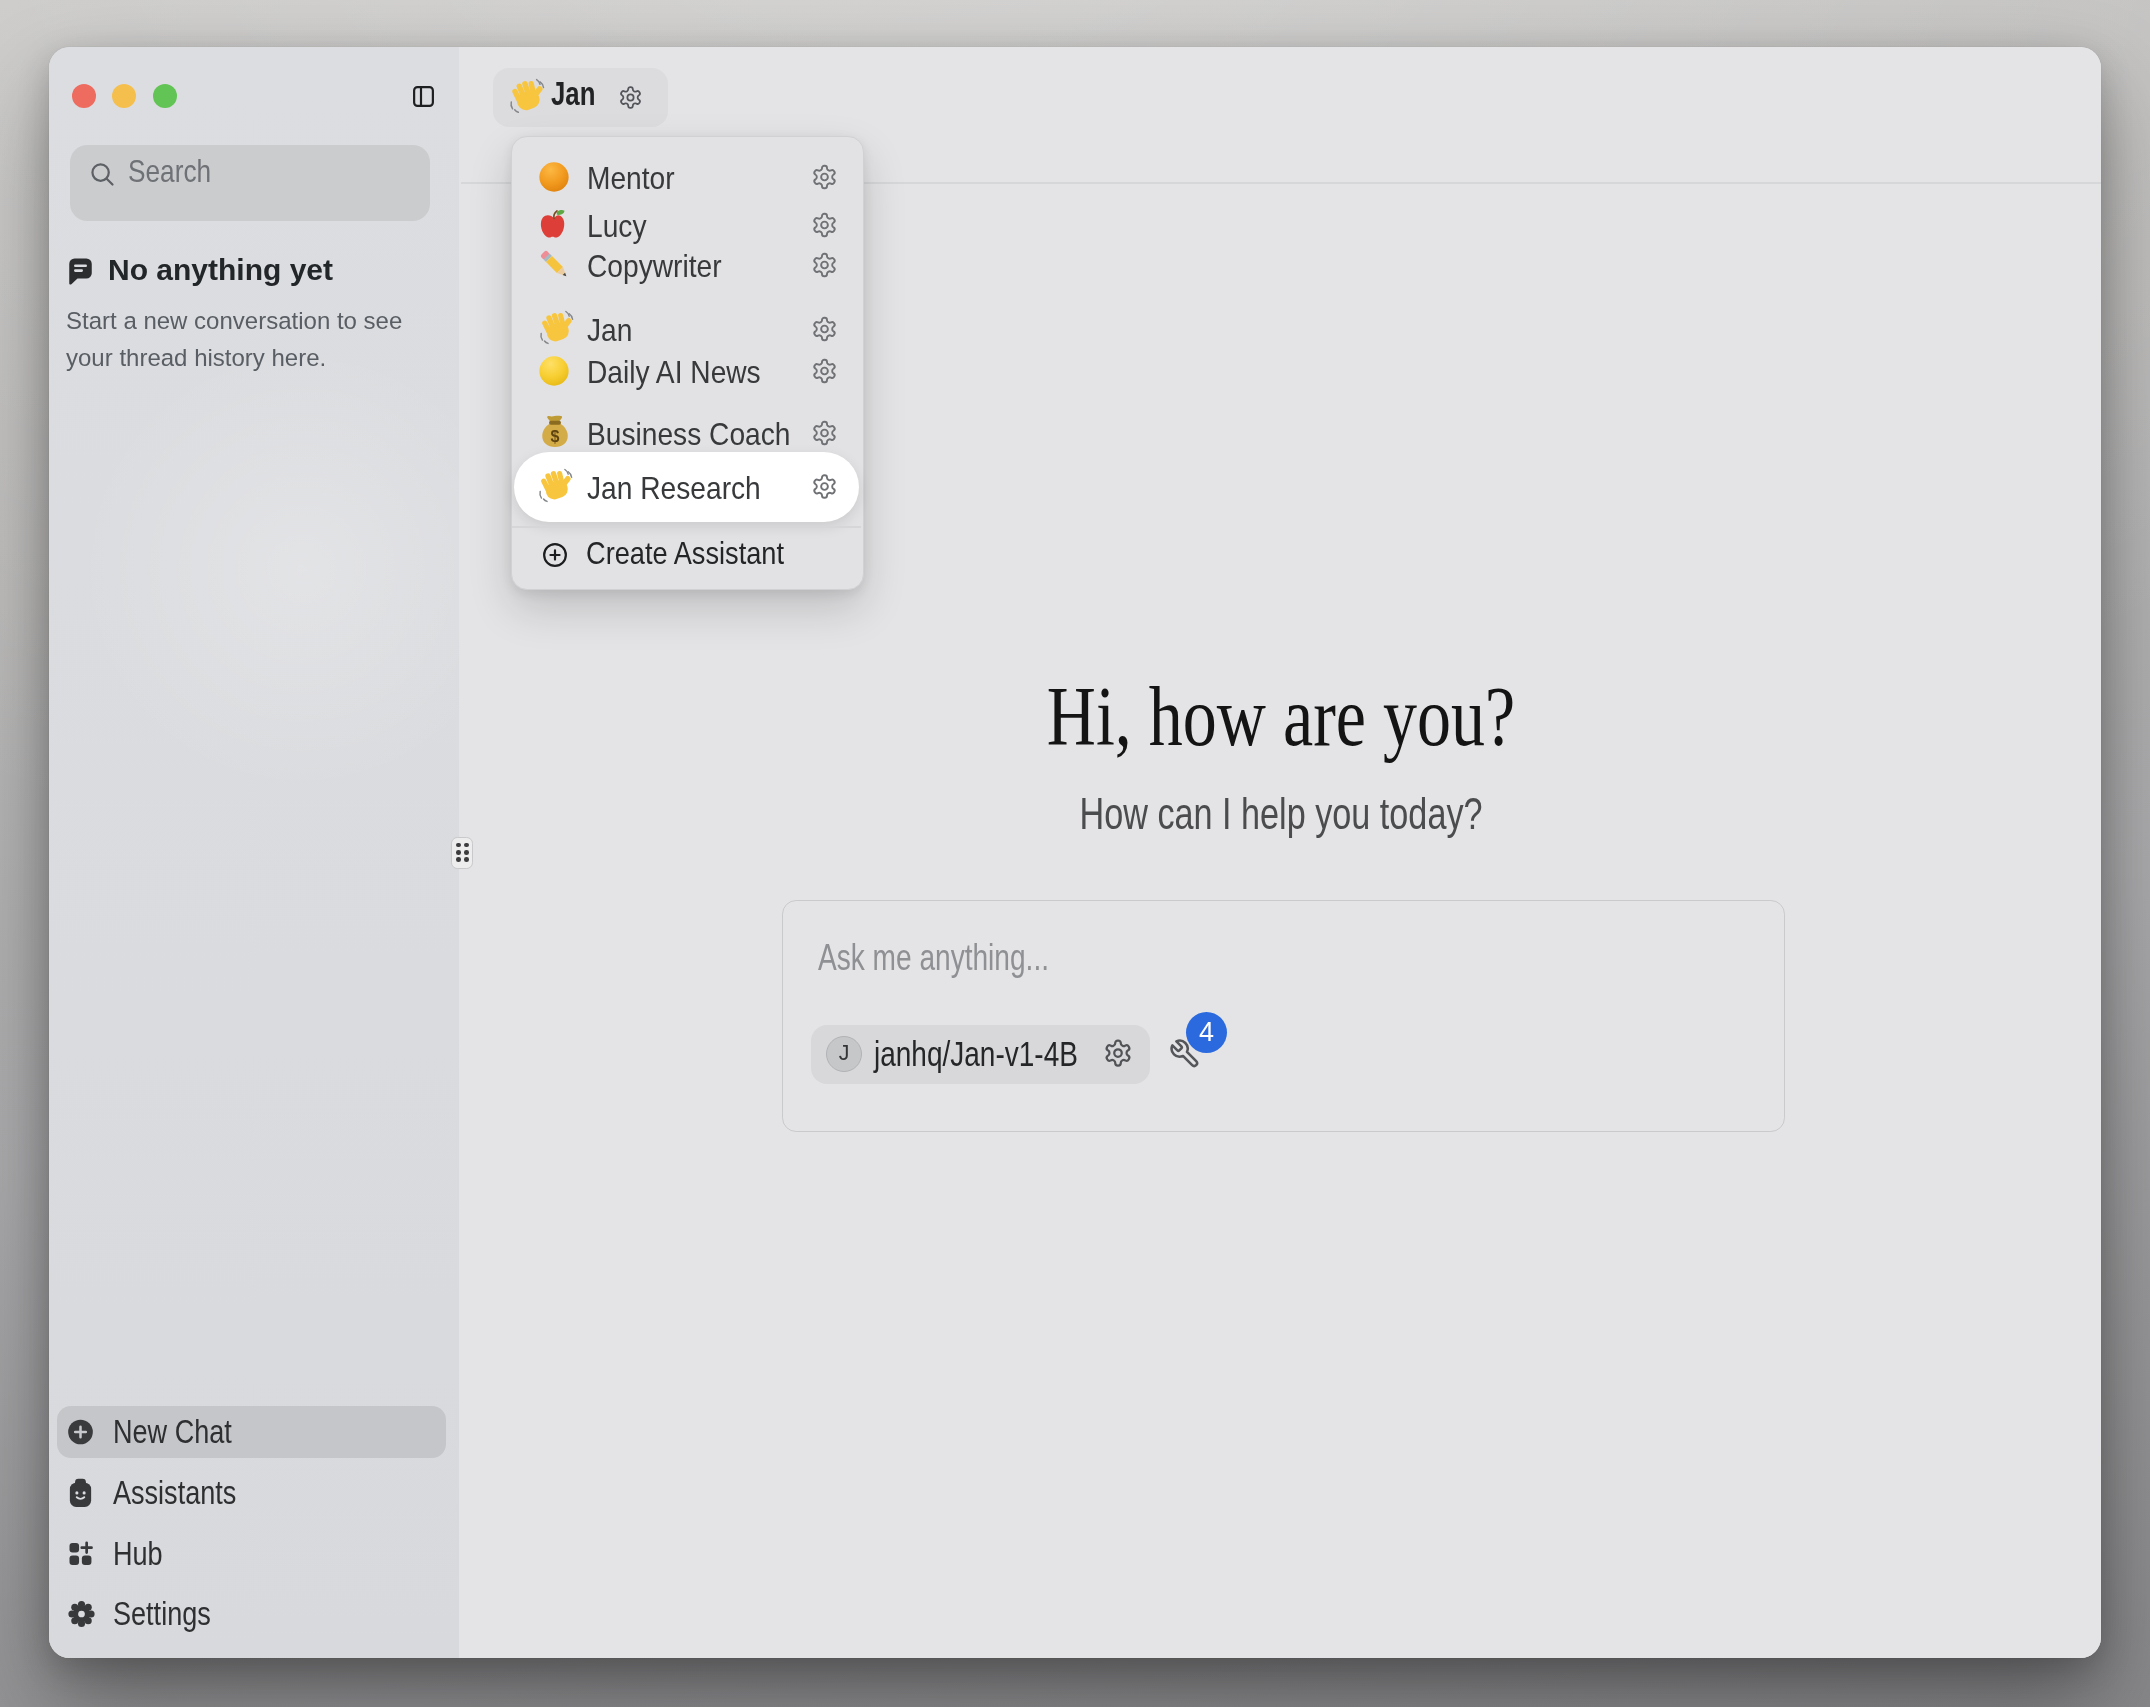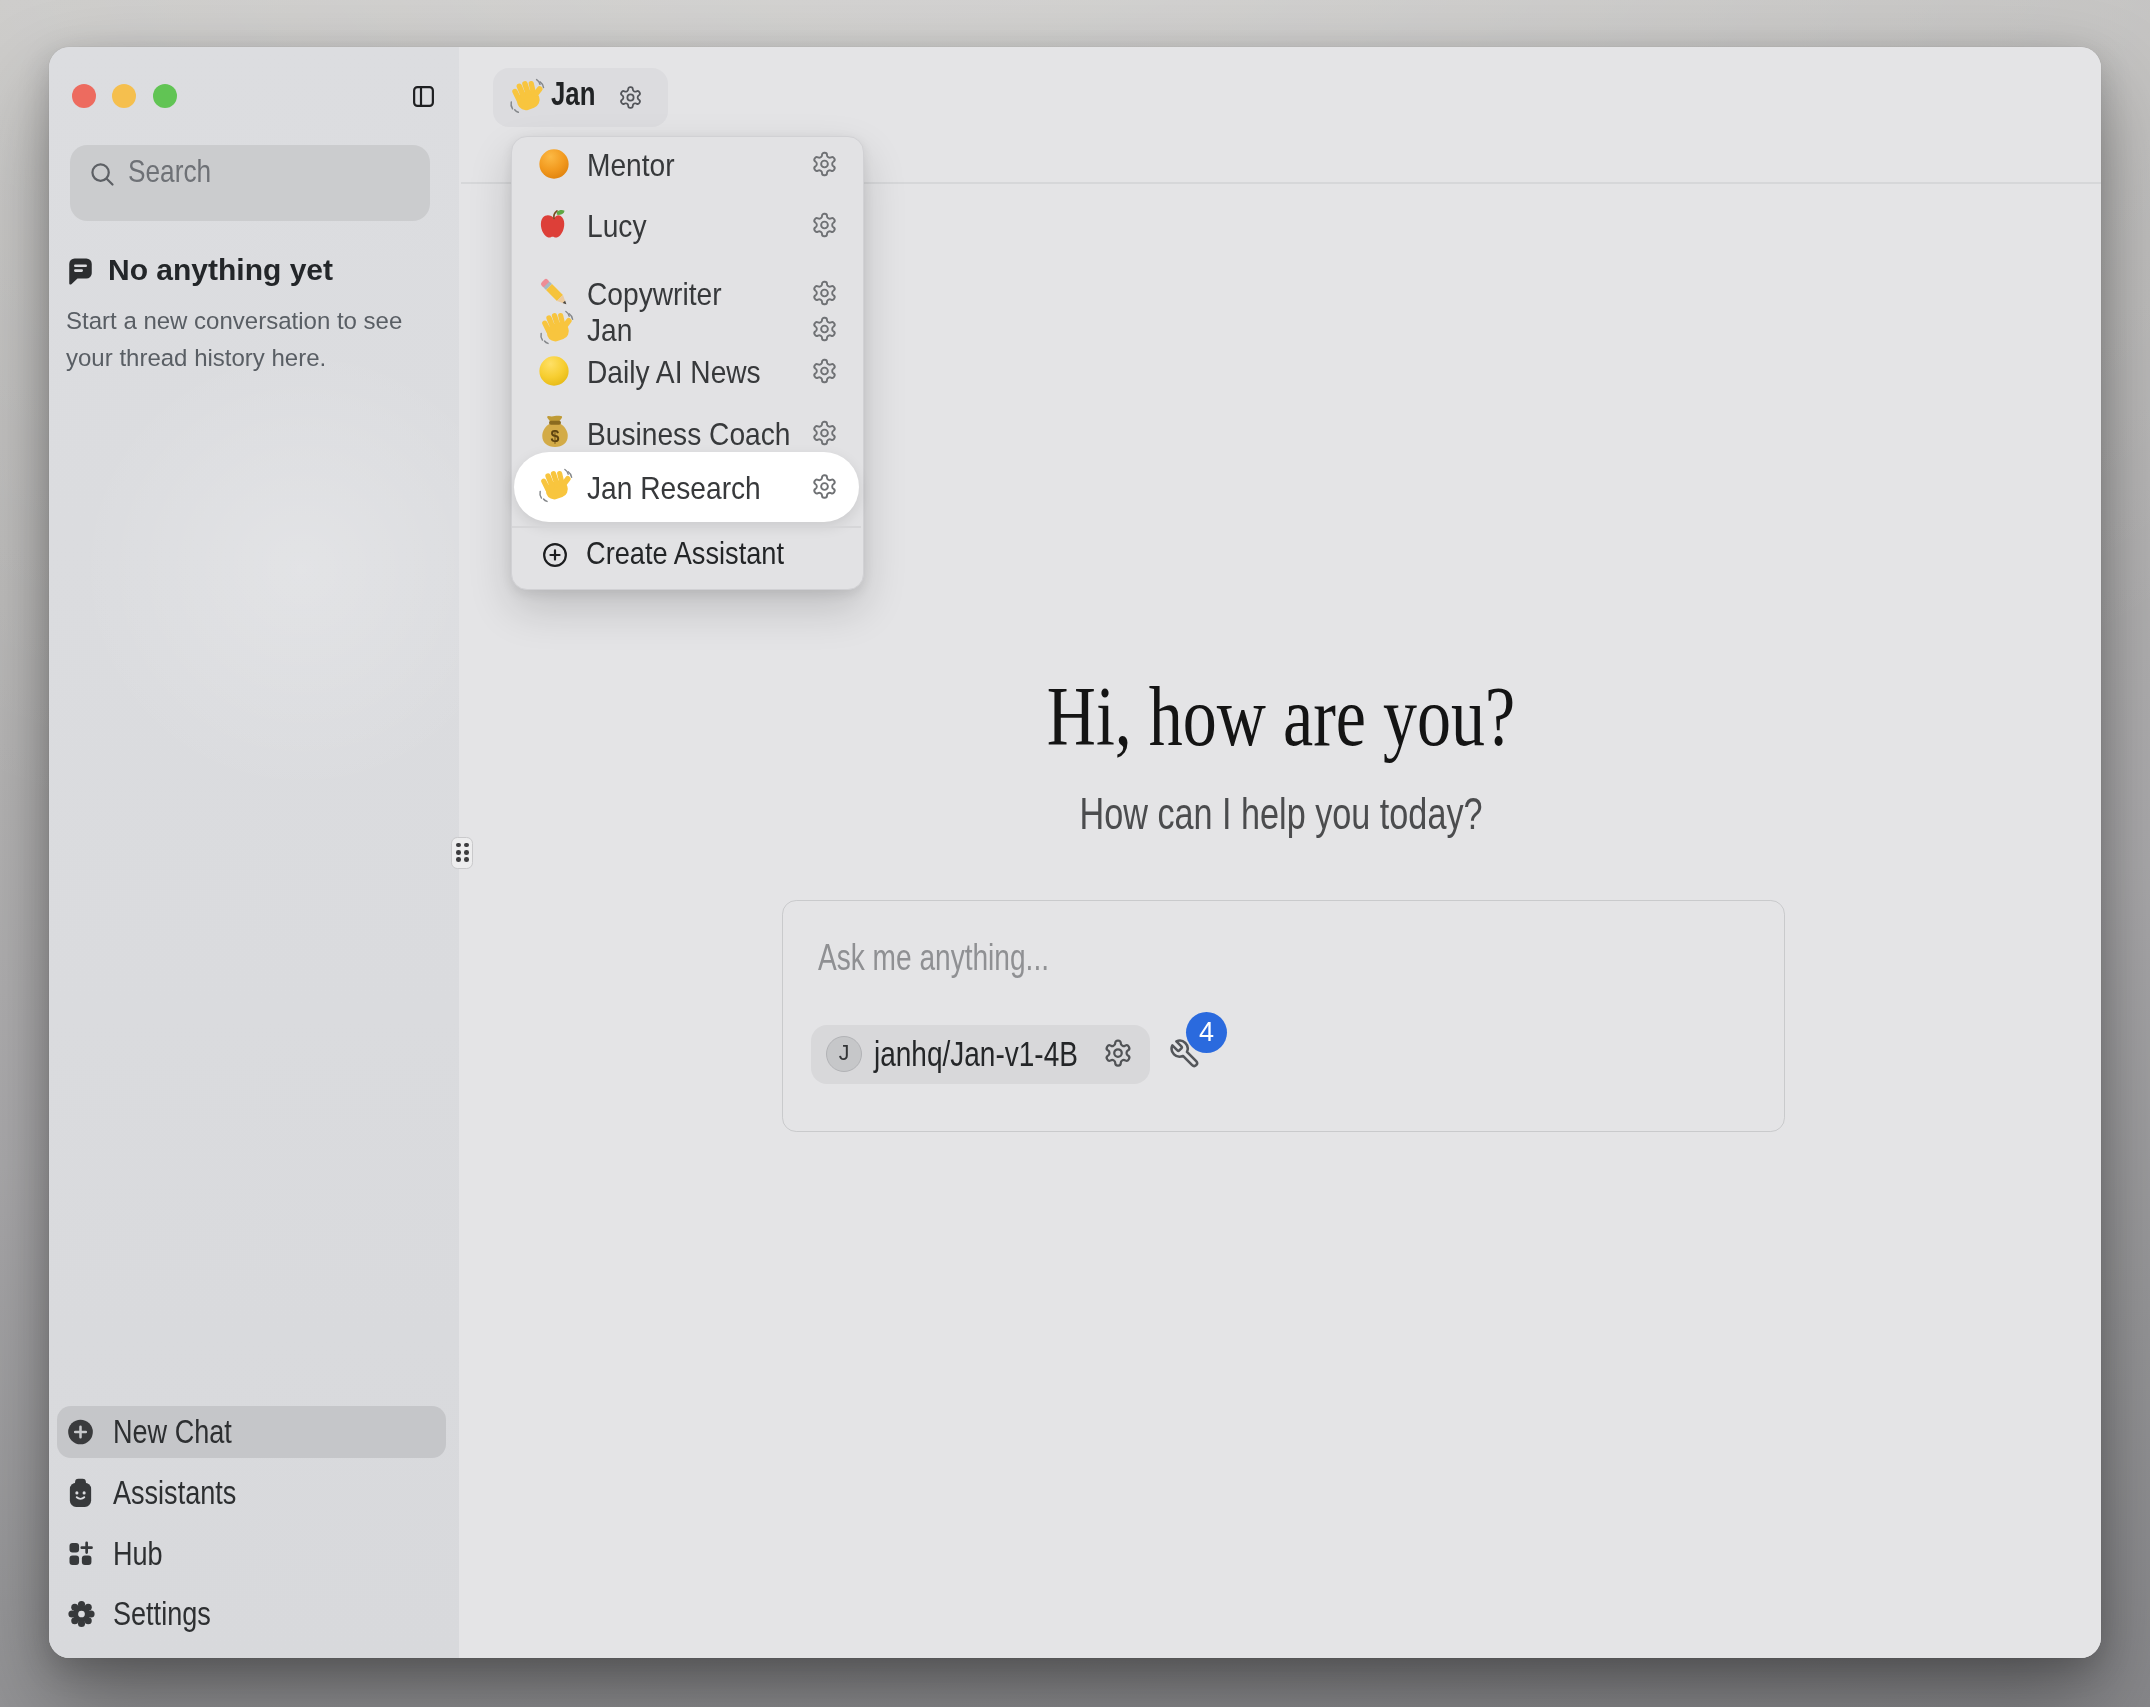--- a/index.html
+++ b/index.html
@@ -169,21 +169,21 @@
             <g transform="translate(24,0) scale(-1,1)">
               <path d="M14.7 6.3a1 1 0 0 0 0 1.4l1.6 1.6a1 1 0 0 0 1.4 0l3.77-3.77a6 6 0 0 1-7.94 7.94l-6.91 6.91a2.12 2.12 0 0 1-3-3l6.91-6.91a6 6 0 0 1 7.94-7.94l-3.76 3.76z"></path>
             </g>
           </svg>
         </div>
       <div class="abs" style="left:403px; top:111px; width:41px; height:41px; border-radius:50%; background:#2a6ade;"></div>
       <div class="abs" style="left:403px; top:111px; width:41px; height:41px; text-align:center; font-size:27px; line-height:41px; color:#fff;">4</div>
     </div>
   </div>
   <div class="abs" style="left:462px; top:89px; width:353px; height:454px; background:#e2e2e4; border:1.6px solid #d1d1d4; border-radius:16px; box-shadow:0 19px 44px rgba(0,0,0,0.16), 0 3.2px 11px rgba(0,0,0,0.08);">
-    <div class="mrow" style="top:1px;text-decoration:underline;">
+    <div class="mrow" style="top:14px;text-decoration:underline;">
         <span class="emoji">
           <svg width="34" height="34" viewBox="0 0 72 72">
             <defs>
               <radialGradient id="goc" cx="38%" cy="25%" r="85%">
                 <stop offset="0%" stop-color="#fcb944"></stop>
                 <stop offset="55%" stop-color="#f29a1f"></stop>
                 <stop offset="100%" stop-color="#dd7f0b"></stop>
               </radialGradient>
             </defs>
             <circle cx="36" cy="36" r="31" fill="url(#goc)"></circle>
@@ -206,21 +206,21 @@
 </svg>
         </span>
         <span class="mlabel">Lucy</span>
         <span class="gear">
           <svg width="27" height="27" viewBox="0 0 24 24" fill="none" stroke="#6f7174" stroke-width="1.7" stroke-linecap="round" stroke-linejoin="round">
             <path d="M12.22 2h-.44a2 2 0 0 0-2 2v.18a2 2 0 0 1-1 1.73l-.43.25a2 2 0 0 1-2 0l-.15-.08a2 2 0 0 0-2.73.73l-.22.38a2 2 0 0 0 .73 2.73l.15.1a2 2 0 0 1 1 1.72v.51a2 2 0 0 1-1 1.74l-.15.09a2 2 0 0 0-.73 2.73l.22.38a2 2 0 0 0 2.73.73l.15-.08a2 2 0 0 1 2 0l.43.25a2 2 0 0 1 1 1.73V20a2 2 0 0 0 2 2h.44a2 2 0 0 0 2-2v-.18a2 2 0 0 1 1-1.73l.43-.25a2 2 0 0 1 2 0l.15.08a2 2 0 0 0 2.73-.73l.22-.39a2 2 0 0 0-.73-2.73l-.15-.08a2 2 0 0 1-1-1.74v-.5a2 2 0 0 1 1-1.74l.15-.09a2 2 0 0 0 .73-2.73l-.22-.38a2 2 0 0 0-2.73-.73l-.15.08a2 2 0 0 1-2 0l-.43-.25a2 2 0 0 1-1-1.73V4a2 2 0 0 0-2-2z"></path>
             <circle cx="12" cy="12" r="3"></circle>
           </svg>
         </span>
       </div>
-<div class="mrow" style="top:130px;">
+<div class="mrow" style="top:102px;">
         <span class="emoji">
           <svg width="36" height="36" viewBox="0 0 72 72">
 <g transform="rotate(-45 36 36)">
 <rect x="27.5" y="2" width="17" height="12" rx="5" fill="#ee8d96"></rect>
 <rect x="27.5" y="12" width="17" height="7" fill="#a7bac4"></rect>
 <rect x="27.5" y="19" width="17" height="31" fill="#f5c33c"></rect>
 <path d="M27.5 50h17L36 68z" fill="#eccb9e"></path>
 <path d="M32.6 61.2h6.8L36 68z" fill="#454545"></path>
 </g>
 </svg>

